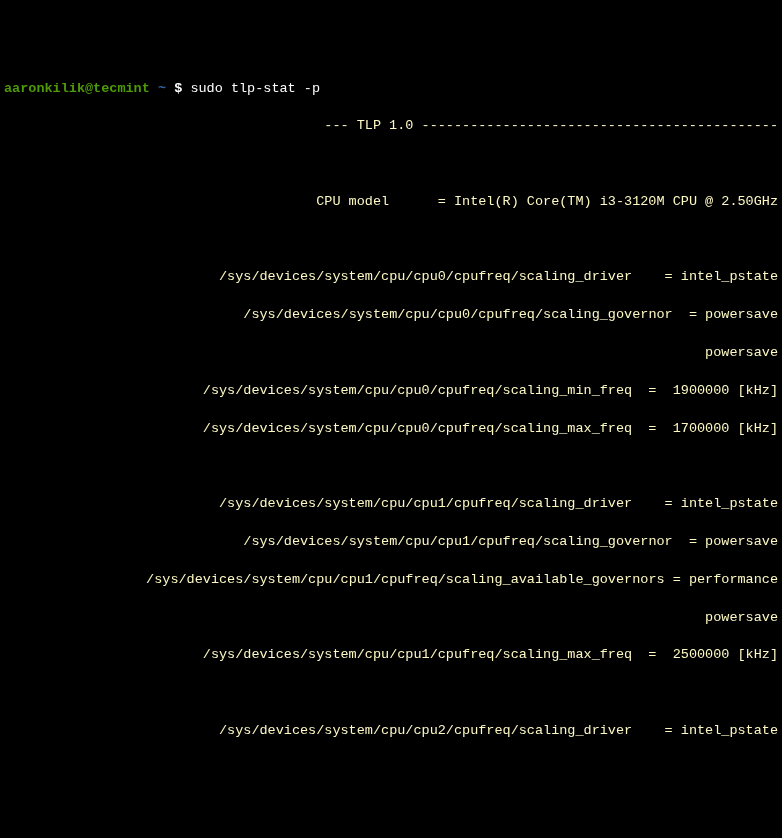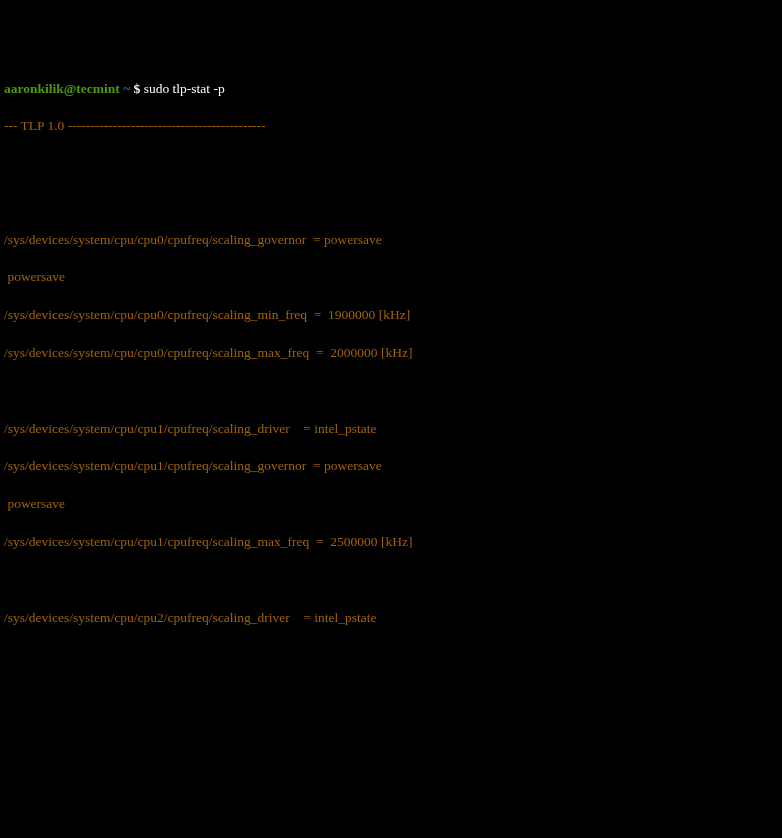--- a/index.html
+++ b/index.html
@@ -23,43 +23,46 @@
       font-weight: bold;
     }
     .prompt-dollar {
       color: #ffffff;
       font-weight: bold;
     }
     .command {
       color: #ffffff;
     }
     .output {
-      color: #a16207;
+      color: #fef9c3;
+      text-align: right;
     }
     .line {
       display: block;
-      font-family: Liberation Serif, serif;
     }
   </style>
 </head>
 <body>
 
 
 
 <div><span class="line"><span class="prompt-user">aaronkilik@tecmint</span> <span class="prompt-tilde">~</span> <span class="prompt-dollar">$</span> <span class="command">sudo tlp-stat -p</span></span>
 <span class="line output">--- TLP 1.0 --------------------------------------------</span>
 <span class="line output"> </span>
+<span class="line output">CPU model      = Intel(R) Core(TM) i3-3120M CPU @ 2.50GHz</span>
 <span class="line output"> </span>
+<span class="line output">/sys/devices/system/cpu/cpu0/cpufreq/scaling_driver    = intel_pstate</span>
 <span class="line output">/sys/devices/system/cpu/cpu0/cpufreq/scaling_governor  = powersave</span>
 <span class="line output"> powersave</span>
 <span class="line output">/sys/devices/system/cpu/cpu0/cpufreq/scaling_min_freq  =  1900000 [kHz]</span>
-<span class="line output">/sys/devices/system/cpu/cpu0/cpufreq/scaling_max_freq  =  2000000 [kHz]</span>
+<span class="line output">/sys/devices/system/cpu/cpu0/cpufreq/scaling_max_freq  =  1700000 [kHz]</span>
 <span class="line output"> </span>
 <span class="line output">/sys/devices/system/cpu/cpu1/cpufreq/scaling_driver    = intel_pstate</span>
 <span class="line output">/sys/devices/system/cpu/cpu1/cpufreq/scaling_governor  = powersave</span>
+<span class="line output">/sys/devices/system/cpu/cpu1/cpufreq/scaling_available_governors = performance</span>
 <span class="line output"> powersave</span>
 <span class="line output">/sys/devices/system/cpu/cpu1/cpufreq/scaling_max_freq  =  2500000 [kHz]</span>
 <span class="line output"> </span>
 <span class="line output">/sys/devices/system/cpu/cpu2/cpufreq/scaling_driver    = intel_pstate</span>
 
 
 
 
 
 

